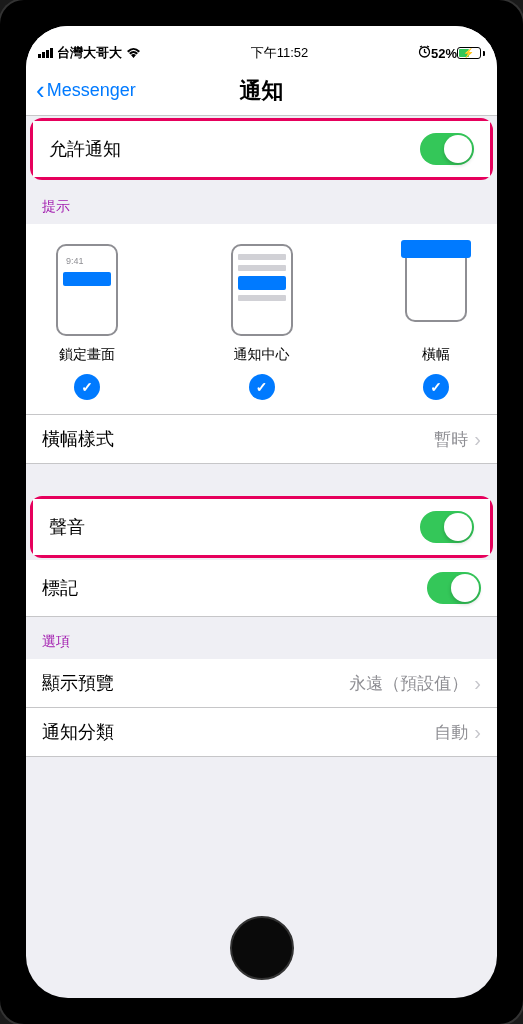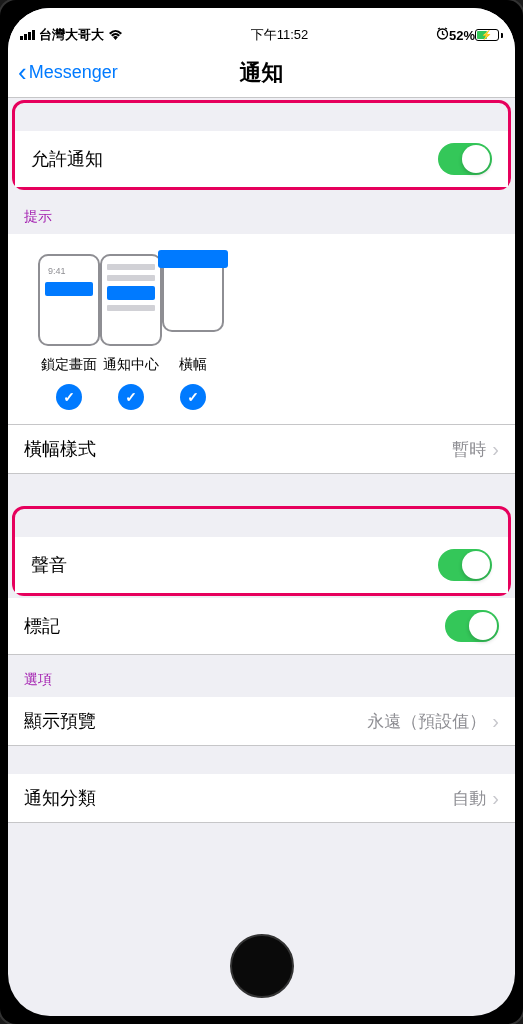--- a/index.html
+++ b/index.html
@@ -8,21 +8,22 @@
       display: flex;
       justify-content: center;
       align-items: center;
       min-height: 1024px;
       font-family: -apple-system, "Helvetica Neue", Arial, sans-serif;
     }
     .phone-frame {
       width: 523px;
       height: 1024px;
       background: #000;
-      border-radius: 16px;
+      border-radius: 24px;
+      padding: 18px;
       position: relative;
       box-shadow: 0 0 0 2px #333;
     }
     .phone-inner {
       width: 100%;
       height: 100%;
       background: #000;
       border-radius: 50px;
       padding: 8px;
       position: relative;
@@ -84,21 +85,21 @@
     }
     .cell {
       background: #fff;
       display: flex;
       align-items: center;
       justify-content: space-between;
       padding: 12px 16px;
       min-height: 48px;
       border-bottom: 0.5px solid #c6c6c8;
     }
-    .cell:last-child { border-bottom: 0.5px solid #c6c6c8; margin-top: 28px; }
+    .cell:last-child { border-bottom: 0.5px solid #c6c6c8; }
     .cell-label { font-size: 18px; }
     .cell-value { color: #8e8e93; font-size: 17px; display: flex; align-items: center; gap: 6px; }
     .chevron { color: #c7c7cc; font-size: 20px; }
     
     .toggle {
       width: 54px;
       height: 32px;
       background: #34c759;
       border-radius: 16px;
       position: relative;
@@ -121,21 +122,21 @@
       margin: 2px 4px;
     }
     
     .alerts-box {
       background: #fff;
       padding: 20px 0 14px;
       border-bottom: 0.5px solid #c6c6c8;
     }
     .alerts-row {
       display: flex;
-      justify-content: flex-start;
+      justify-content: space-between;
       padding: 0 30px;
     }
     .alert-item { display: flex; flex-direction: column; align-items: center; gap: 10px; }
     .phone-mockup {
       width: 62px;
       height: 92px;
       border: 2.5px solid #8e8e93;
       border-radius: 10px;
       background: #fff;
       position: relative;

